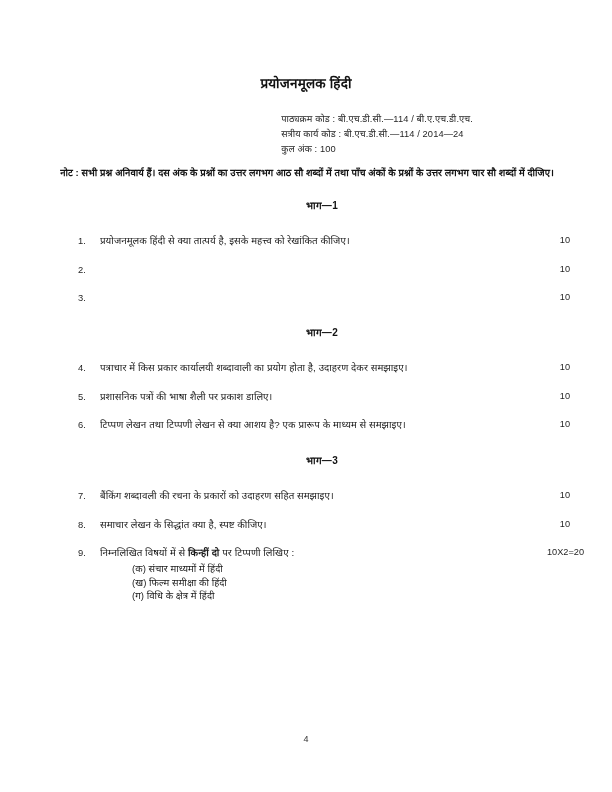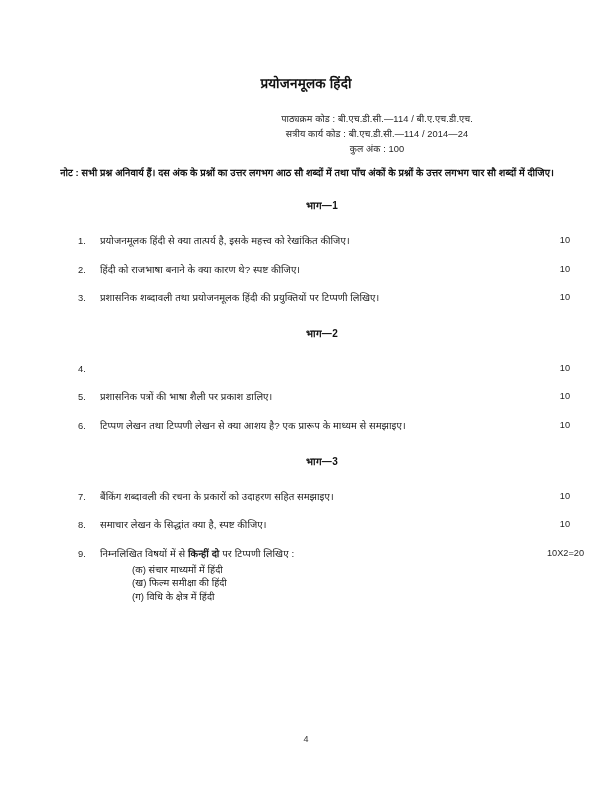--- a/index.html
+++ b/index.html
@@ -47,21 +47,21 @@
     line-height: 1.5;
     color: #111;
     margin-top: 1px;
   }
 
   
   .meta-block {
     position: absolute;
     top: 112px;
     right: 59px;
-    text-align: center;
+    text-align: left;
   }
   .meta-line {
     font-size: 9.3px;
     line-height: 1.62;
     color: #1f1f1f;
     white-space: nowrap;
     letter-spacing: 0.1px;
   }
 
   
@@ -192,38 +192,37 @@
     <div class="gap-sec-top"></div>
     <div class="q-list">
       <div class="q-row">
         <div class="q-num">1.</div>
         <div class="q-text">प्रयोजनमूलक हिंदी से क्या तात्पर्य है, इसके महत्त्व को रेखांकित कीजिए।</div>
         <div class="q-marks">10</div>
       </div>
       <div class="gap-q"></div>
       <div class="q-row">
         <div class="q-num">2.</div>
-        <div class="q-text">हिंदी को राजभाषा बनाने के क्या कारण थे? स्पष्ट कीजिए।</div>
         <div class="q-marks">10</div>
       </div>
       <div class="gap-q"></div>
       <div class="q-row">
         <div class="q-num">3.</div>
-        <div class="q-text">प्रशासनिक शब्दावली तथा प्रयोजनमूलक हिंदी की प्रयुक्तियों पर टिप्पणी लिखिए।</div>
         <div class="q-marks">10</div>
       </div>
     </div>
 
     <div class="gap-part"></div>
 
     <div class="part-heading">भाग—2</div>
     <div class="gap-sec-top"></div>
     <div class="q-list">
       <div class="q-row">
         <div class="q-num">4.</div>
+        <div class="q-text">पत्राचार में किस प्रकार कार्यालयी शब्दावाली का प्रयोग होता है, उदाहरण देकर समझाइए।</div>
         <div class="q-marks">10</div>
       </div>
       <div class="gap-q"></div>
       <div class="q-row">
         <div class="q-num">5.</div>
         <div class="q-text">प्रशासनिक पत्रों की भाषा शैली पर प्रकाश डालिए।</div>
         <div class="q-marks">10</div>
       </div>
       <div class="gap-q"></div>
       <div class="q-row">

